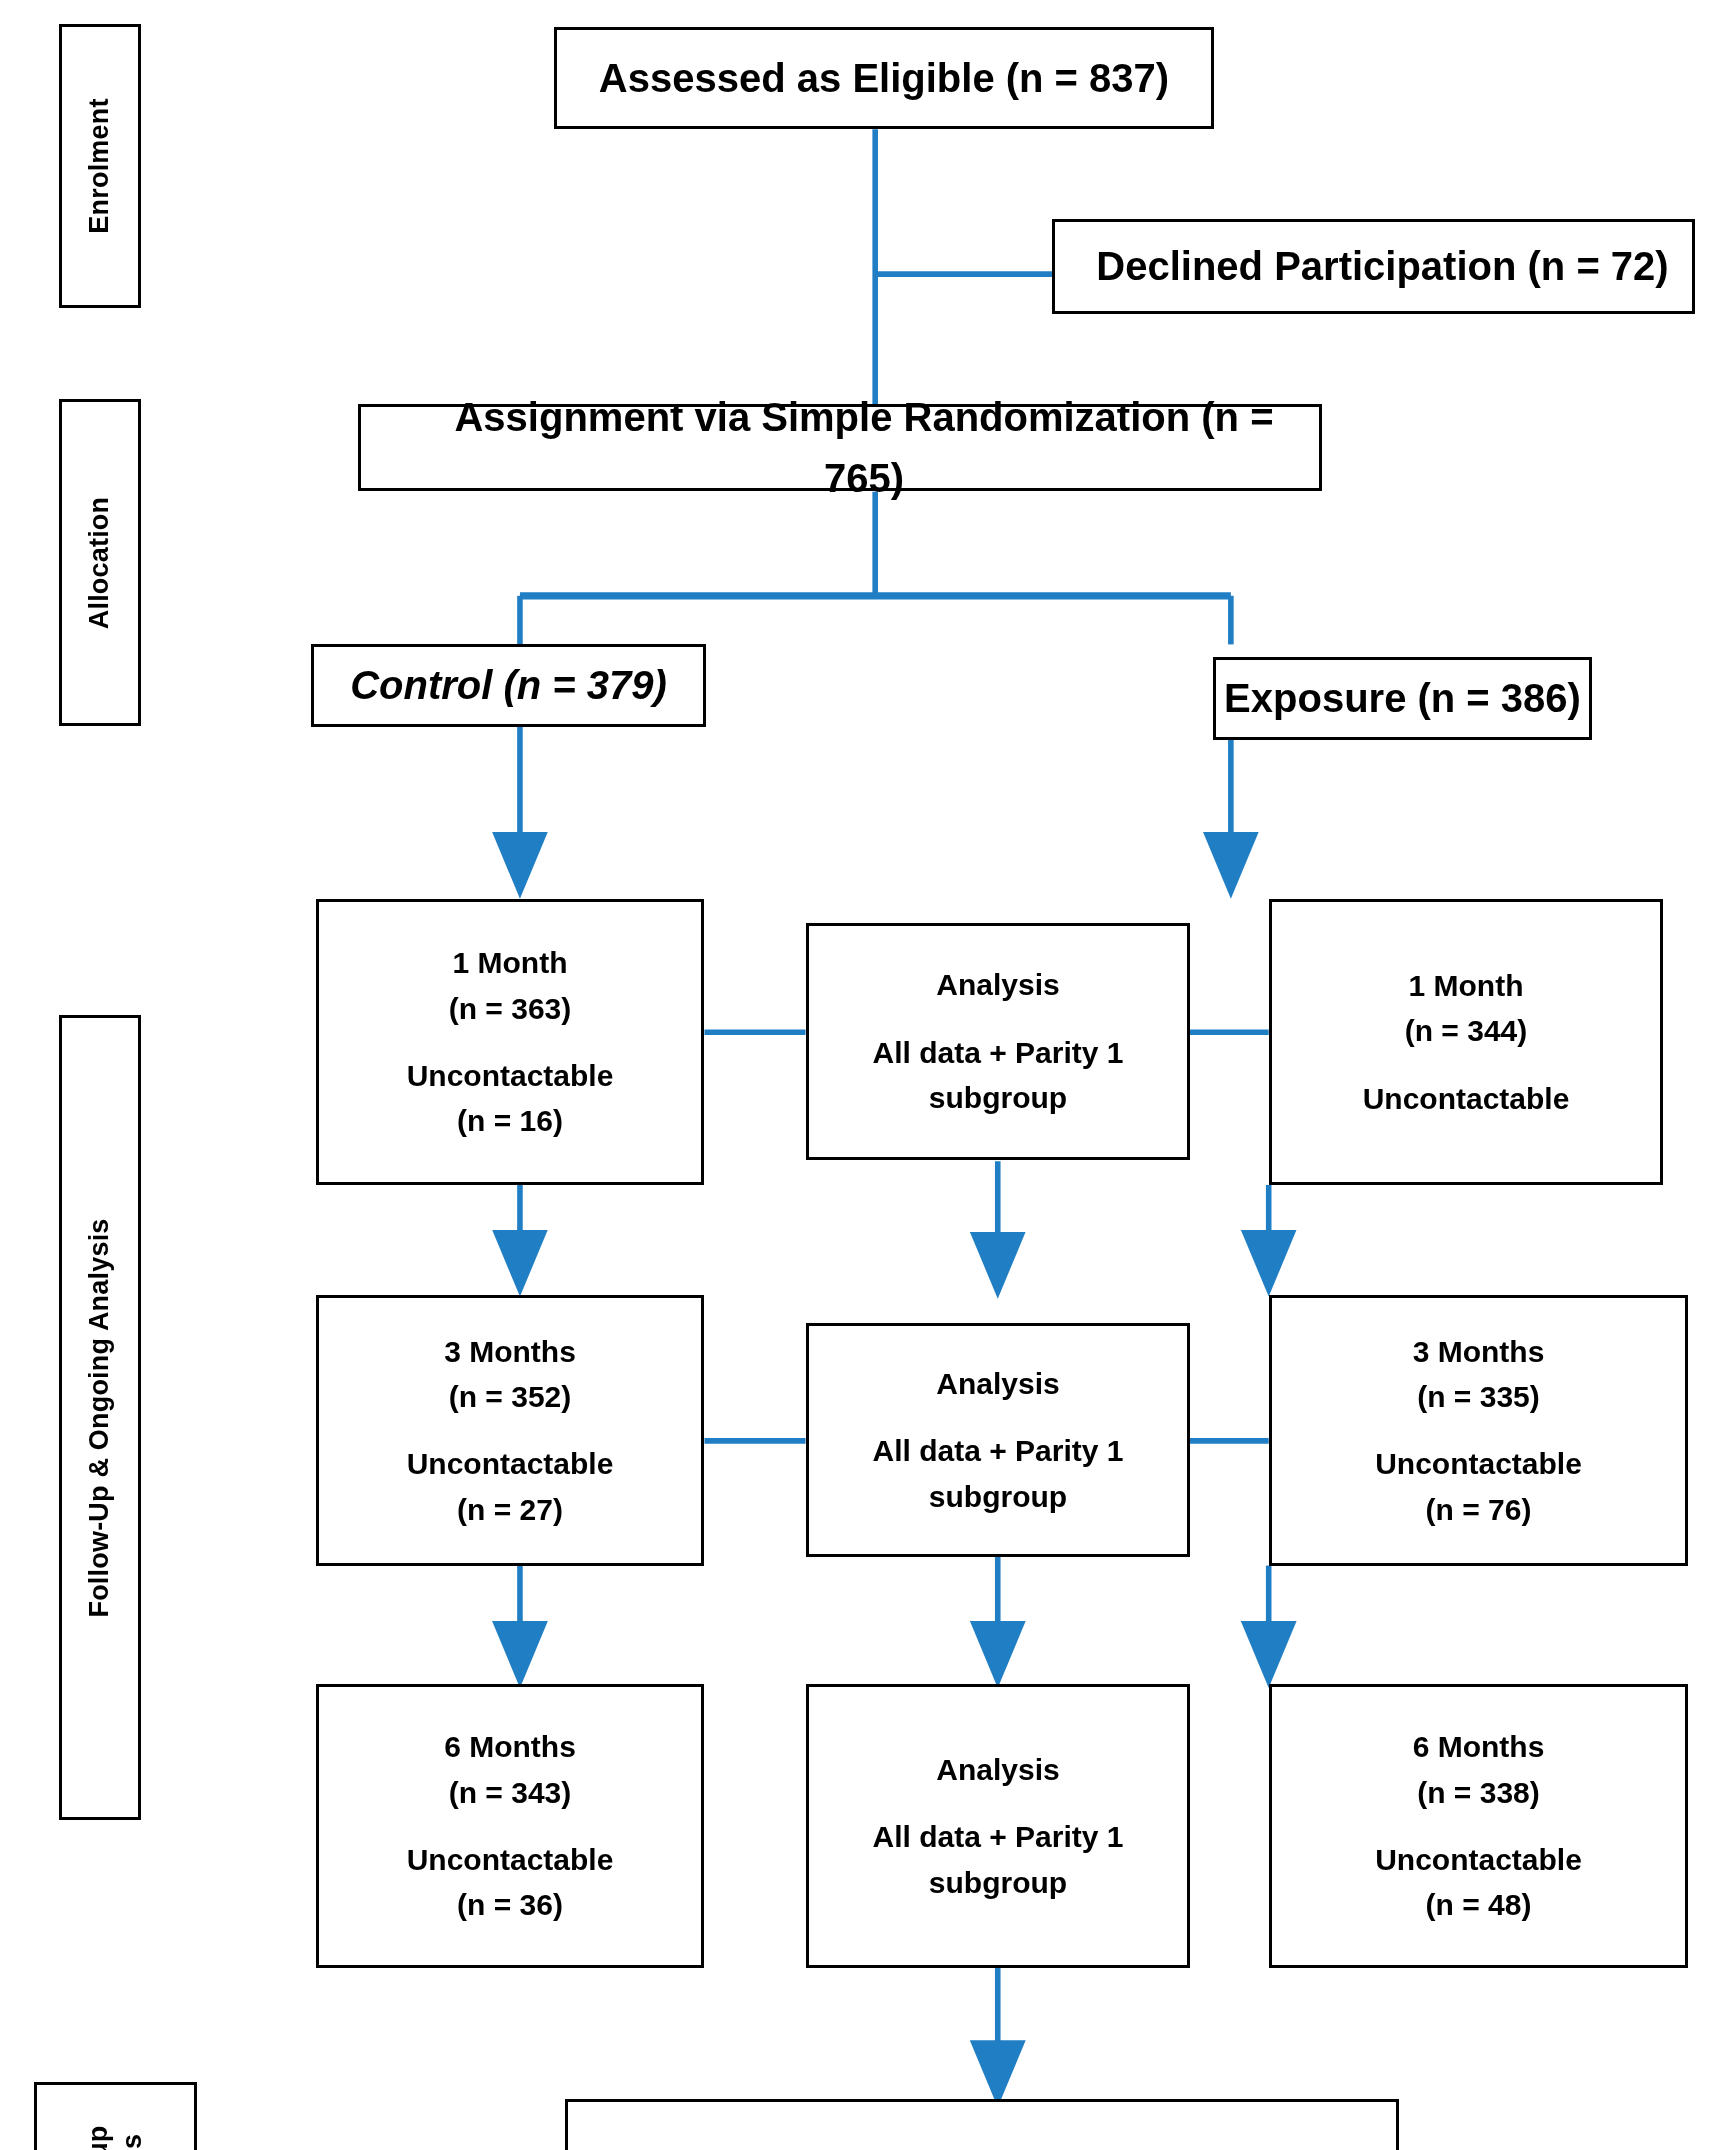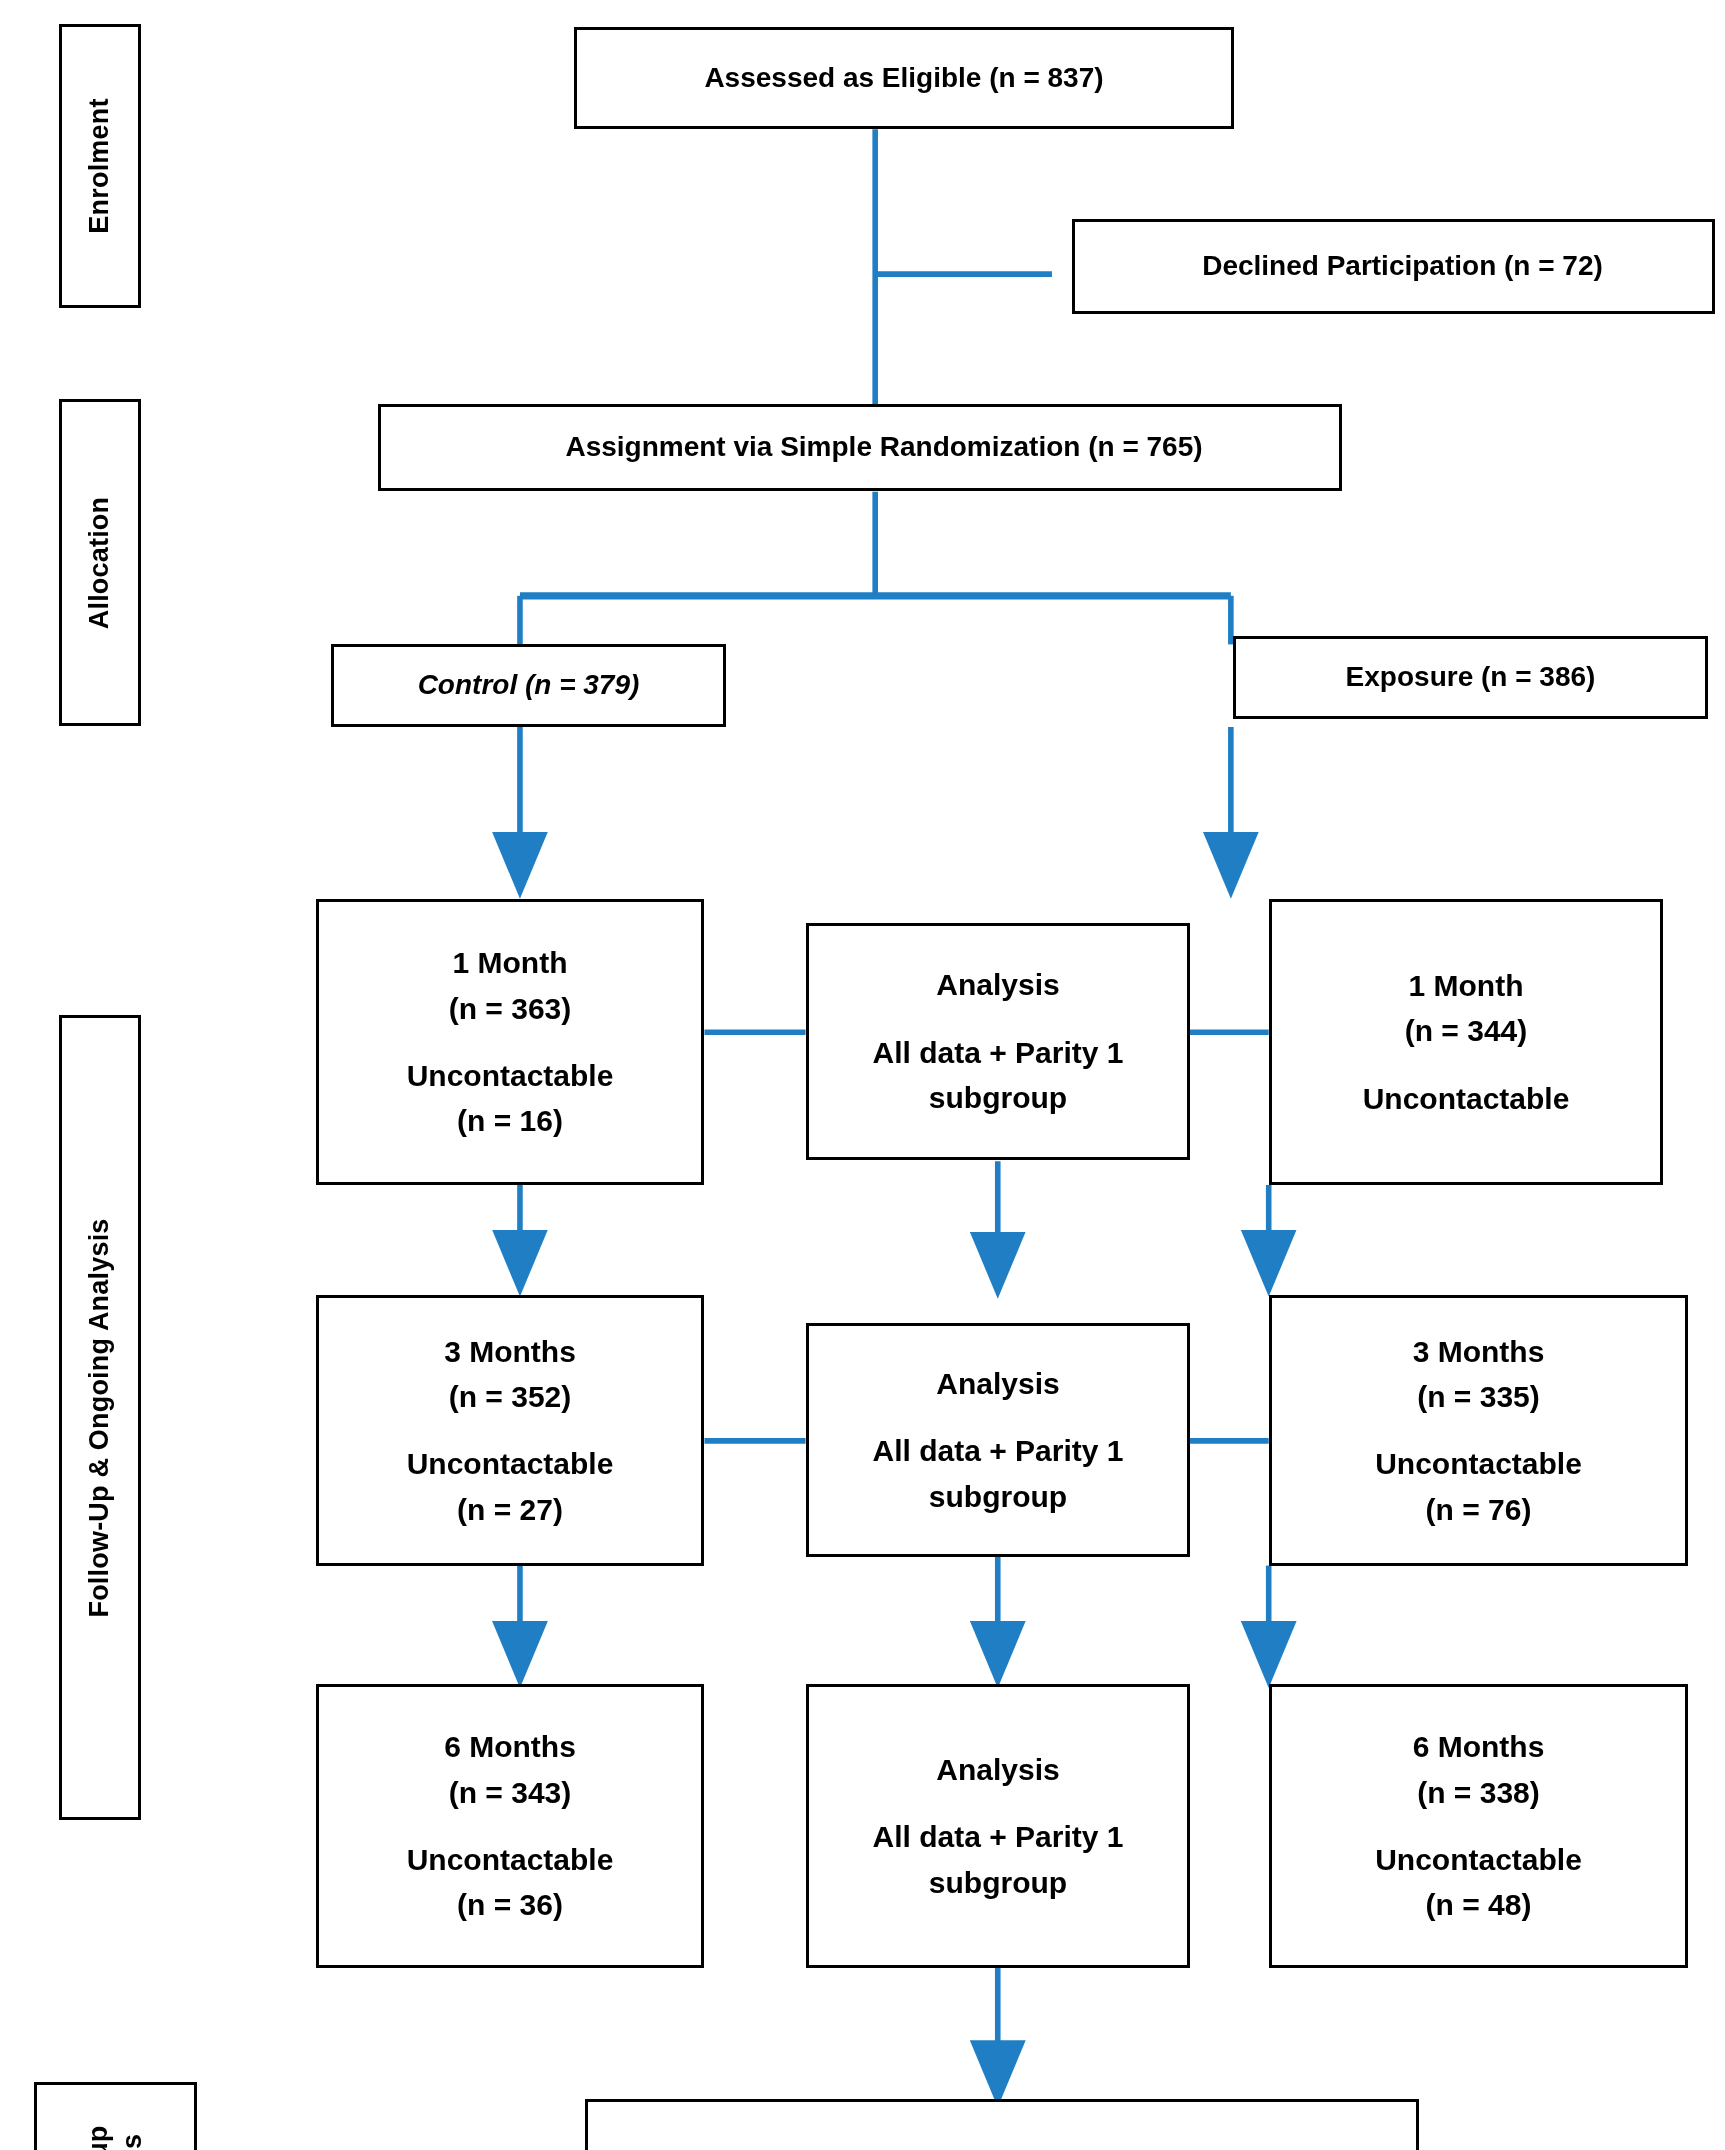--- a/index.html
+++ b/index.html
@@ -62,21 +62,21 @@
     transform: translate(-50%, -50%) rotate(-90deg);
     white-space: nowrap;
     font-weight: bold;
     color: #000000;
     text-align: center;
     line-height: 1.25;
   }
   .stage .rot .ln { display: block; }
 
   
-  .f-xl { font-size: 28px; margin-left: 20px; }
+  .f-xl { font-size: 40px; }
   .f-lg { font-size: 30px; }
   .f-stage { font-size: 27px; letter-spacing: 0.2px; }
 </style>
 </head>
 <body>
 
 <div id="canvas">
 
   <svg id="wires" viewBox="0 0 4011 5410" width="1725" height="2327" xmlns="http://www.w3.org/2000/svg">
     <defs>
@@ -155,21 +155,21 @@
   </div>
 
   <div class="node f-xl" style="left:358px; top:404px; width:964px; height:87px;padding-left:48px;">
     <span class="ln">Assignment via Simple Randomization (n = 765)</span>
   </div>
 
   <div class="node f-xl" style="left:311px; top:644px; width:395px; height:83px;font-style:italic;">
     <span class="ln">Control (n = 379)</span>
   </div>
 
-  <div class="node f-xl" style="left:1213px; top:636px; width:475px; height:83px;">
+  <div class="node f-xl" style="left:1213px; top:657px; width:379px; height:83px;">
     <span class="ln">Exposure (n = 386)</span>
   </div>
 
   <div class="node f-lg" style="left:316px; top:899px; width:388px; height:286px;">
     <span class="ln">1 Month</span>
     <span class="ln">(n = 363)</span>
     <span class="gap"></span>
     <span class="ln">Uncontactable</span>
     <span class="ln">(n = 16)</span>
   </div>

